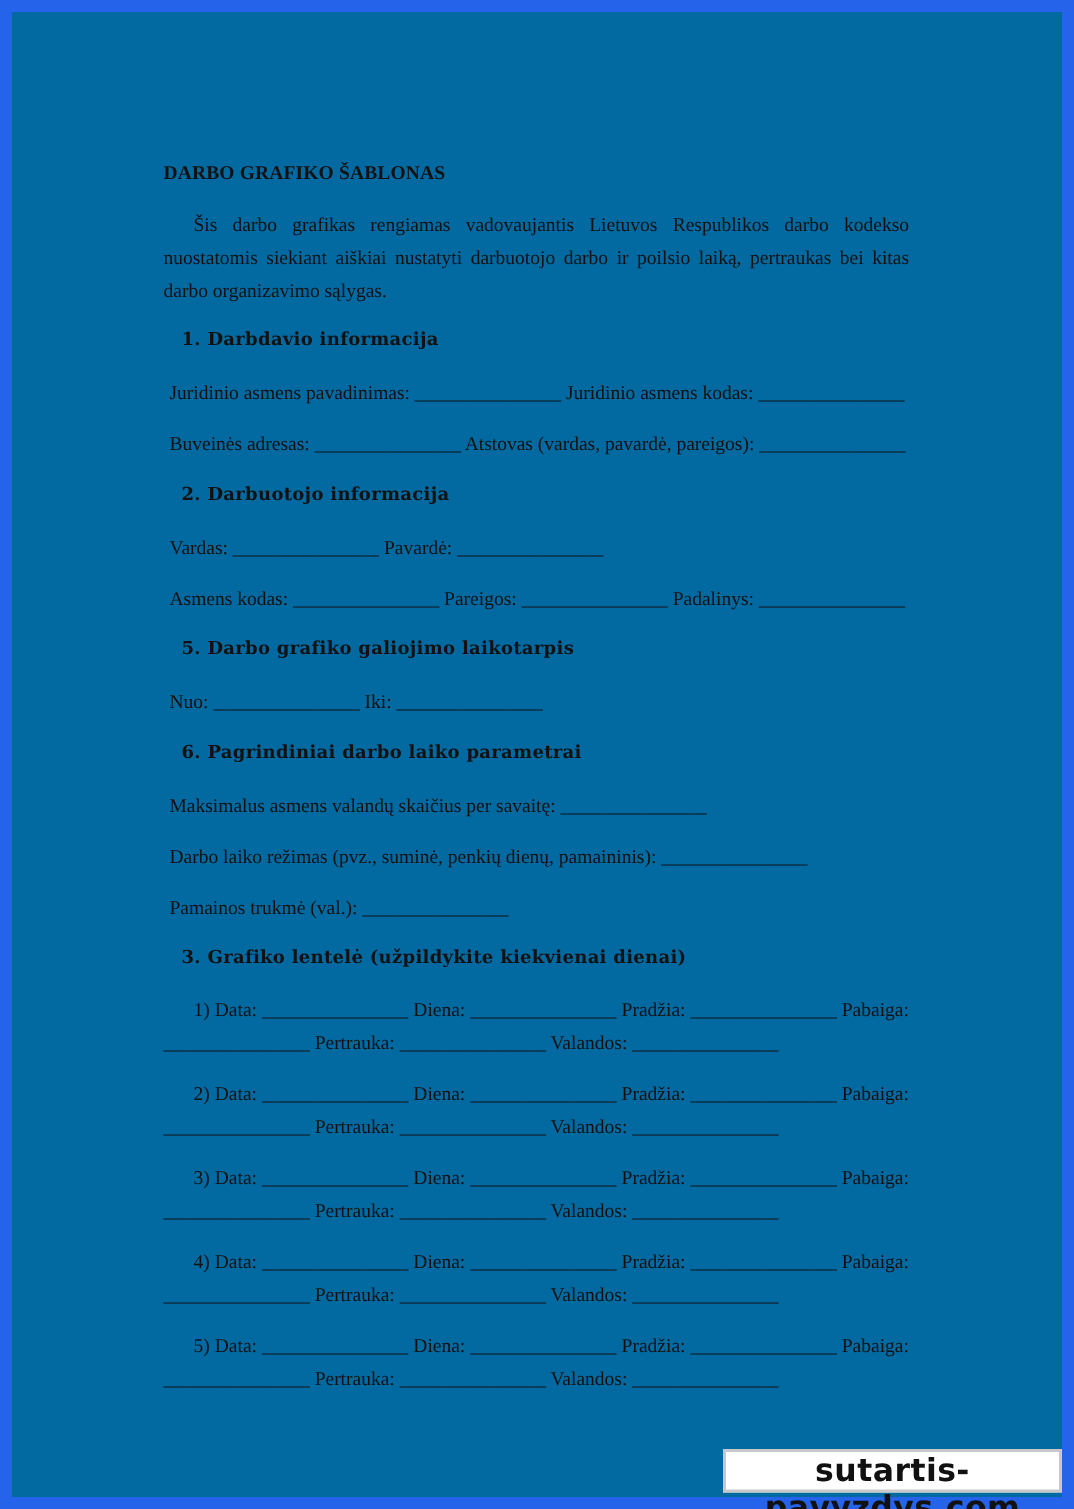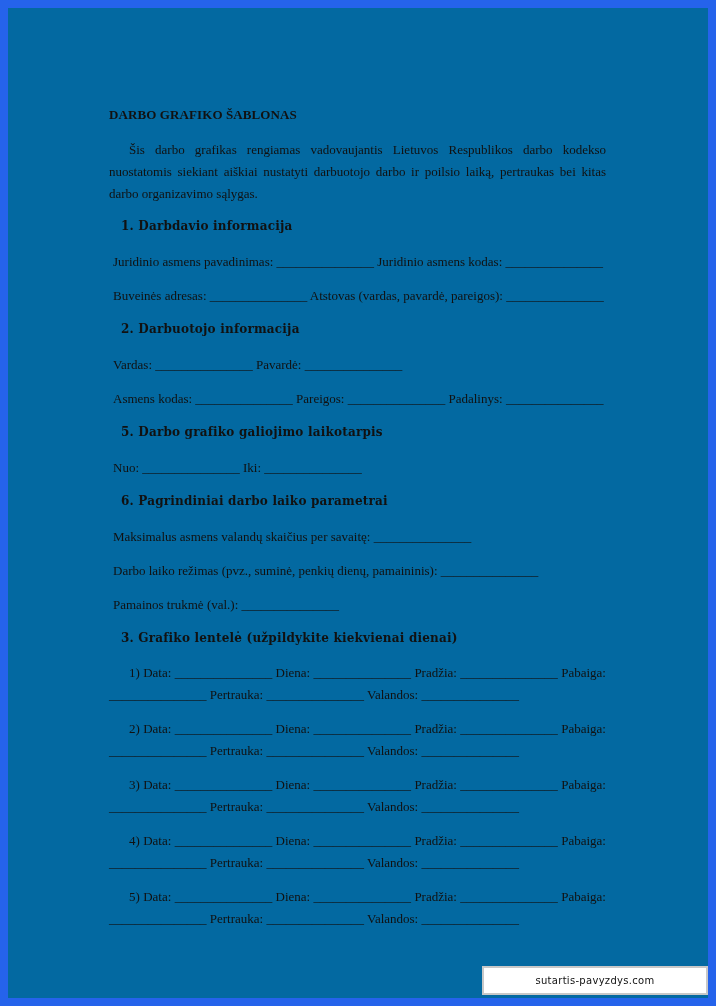--- a/index.html
+++ b/index.html
@@ -36,21 +36,21 @@
   .row {
     position: absolute; left: 0; width: 497px; line-height: 22px;
   }
   .row .l1 {
     display: flex; justify-content: space-between; padding-left: 20px; white-space: nowrap;
   }
   .row .l2 { white-space: nowrap; }
   .watermark {
     position: absolute; left: 474px; top: 958px; width: 222px; height: 25px;
     border: 2px solid #c8c8c8; background: #fff;
-    font-family: "DejaVu Sans", sans-serif; font-weight: normal; font-size: 10px;
+    font-family: "DejaVu Sans", sans-serif; font-weight: bold; font-size: 21px;
     color: #111; text-align: center; line-height: 25px; letter-spacing: 0.3px;
   }
 </style>
 </head>
 <body>
 
 <div class="page">
   <div class="content">
     <div class="title">DARBO GRAFIKO ŠABLONAS</div>
     <div class="intro">Šis darbo grafikas rengiamas vadovaujantis Lietuvos Respublikos darbo kodekso nuostatomis siekiant aiškiai nustatyti darbuotojo darbo ir poilsio laiką, pertraukas bei kitas darbo organizavimo sąlygas.</div>

